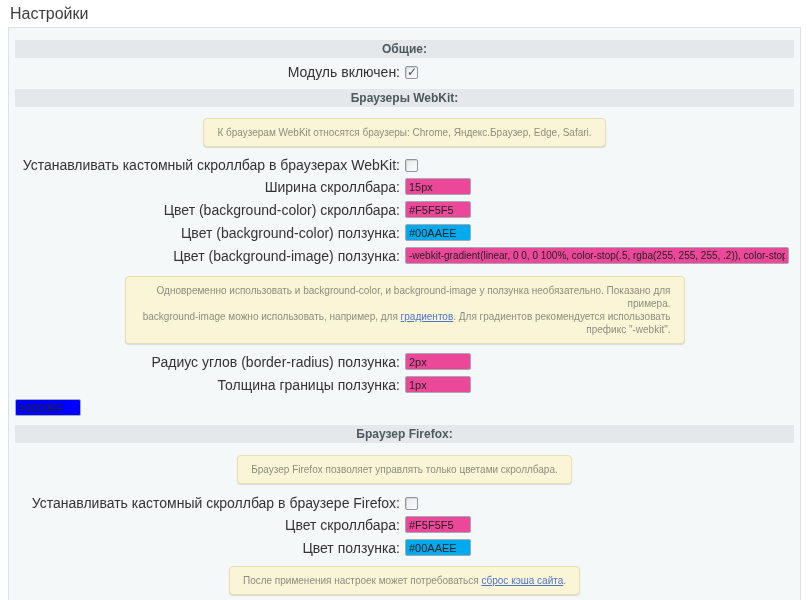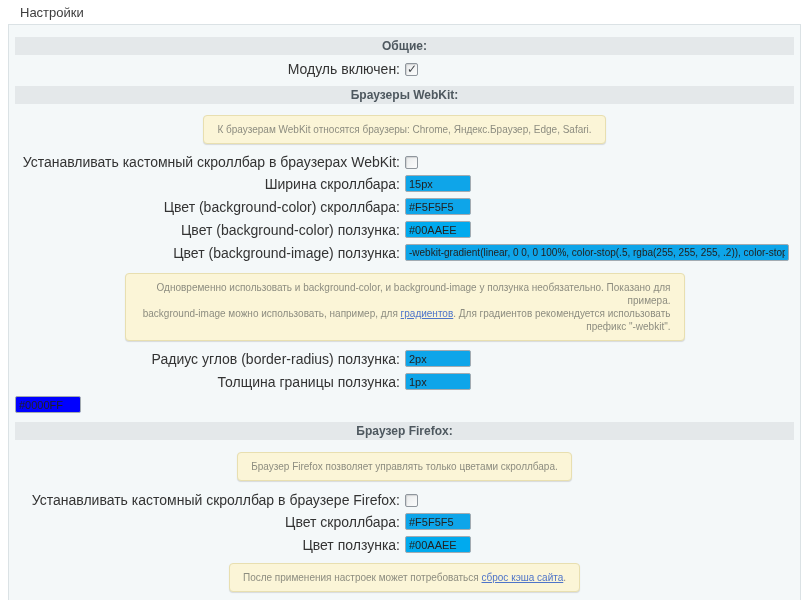--- a/index.html
+++ b/index.html
@@ -1,27 +1,27 @@
 <!DOCTYPE html>
 <html lang="ru"><head>
 <meta charset="utf-8">
 <style>
   * { margin:0; padding:0; box-sizing:border-box; }
   html,body { width:809px; height:600px; overflow:hidden; background:#ffffff;
     font-family:"Liberation Sans","DejaVu Sans",sans-serif; }
-  .page-title { font-size:13px; color:#3d3d3d; margin:5px 0 4px 20px; }
+  .page-title { font-size:16px; color:#3d3d3d; margin:5px 0 4px 10px; }
   .panel { margin:0 8px; height:577px; background:#f4f8f9; border:1px solid #dbe2e5;
     padding:12px 6px 10px 6px; }
   .section-bar { height:18px; line-height:18px; background:#e4e8ea; text-align:center;
     font-size:12px; font-weight:bold; color:#4e585f; }
   .row { display:flex; align-items:center; margin-top:6px; height:17px; }
   .row.cb { height:14px; }
   .label { width:390px; text-align:right; padding-right:5px; font-size:14px; color:#333; white-space:nowrap; }
   .control { flex:1; display:flex; align-items:center; }
-  .txt { height:17px; border:1px solid #a3abb1; border-radius:2px; background:#0ea5e9;
+  .txt { height:17px; border:1px solid #a3abb1; border-radius:2px; background:#ec4899;
     color:#222; font-family:inherit; font-size:11px; padding:1px 3px; outline:none; }
   .txt.small { width:66px; }
   .txt.wide { width:384px; font-size:10px; }
   .checkbox { display:inline-block; width:13px; height:13px; border:1px solid #8f969d;
     border-radius:2px; background:linear-gradient(135deg,#e9ebec,#fbfcfc);
     box-shadow:inset 1px 1px 1px rgba(0,0,0,0.12); position:relative; }
   .checkbox.checked::after { content:"✓"; position:absolute; left:1px; top:-2px;
     font-size:12px; font-weight:bold; color:#44484c; }
   .note-wrap { text-align:center; }
   .note { display:inline-block; background:#fbf5d7; border:1px solid #e8dfb0; border-radius:4px;

